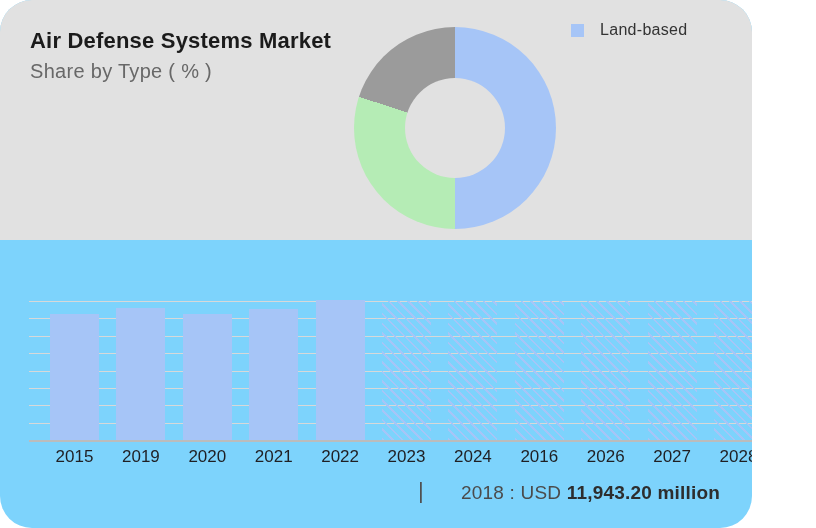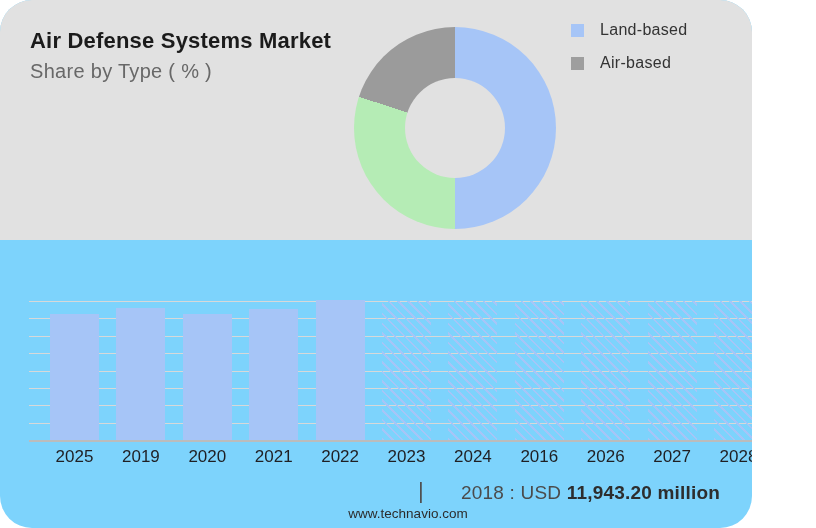--- a/index.html
+++ b/index.html
@@ -46,24 +46,20 @@
 
     <div class="donut" id="donut" style="background: conic-gradient(rgb(166, 197, 247) 0%, rgb(166, 197, 247) 50%, rgb(181, 236, 181) 50%, rgb(181, 236, 181) 80%, rgb(155, 155, 155) 80%, rgb(155, 155, 155) 100%);">
       <div class="donut-hole"></div>
     </div>
 
     <div class="legend" id="legend">
         <div class="legend-row">
           <span class="legend-swatch" style="background: rgb(166, 197, 247);"></span>
           <span class="legend-label">Land-based</span>
         </div>
-        <div class="legend-row">
-          <span class="legend-swatch" style="background: rgb(158, 158, 158);"></span>
-          <span class="legend-label">Air-based</span>
-        </div>
       </div>
   </div>
 
   <div class="plot" id="plot">
       <div class="gridline" style="top: 0%;"></div>
       <div class="gridline" style="top: 12.5%;"></div>
       <div class="gridline" style="top: 25%;"></div>
       <div class="gridline" style="top: 37.5%;"></div>
       <div class="gridline" style="top: 50%;"></div>
       <div class="gridline" style="top: 62.5%;"></div>
@@ -75,30 +71,29 @@
       <div class="bar solid" style="left: 220.2px; height: 131.494px;"></div>
       <div class="bar solid" style="left: 286.6px; height: 139.695px;"></div>
       <div class="bar hatched" style="left: 353px; height: 139px;"></div>
       <div class="bar hatched" style="left: 419.4px; height: 139px;"></div>
       <div class="bar hatched" style="left: 485.8px; height: 139px;"></div>
       <div class="bar hatched" style="left: 552.2px; height: 139px;"></div>
       <div class="bar hatched" style="left: 618.6px; height: 139px;"></div>
       <div class="bar hatched" style="left: 685px; height: 139px;"></div>
     </div>
   <div class="xlabels" id="xlabels">
-      <div class="xlabel" style="left: 21px;">2025</div>
+      <div class="xlabel" style="left: 21px;">2015</div>
       <div class="xlabel" style="left: 87.4px;">2019</div>
       <div class="xlabel" style="left: 153.8px;">2020</div>
       <div class="xlabel" style="left: 220.2px;">2021</div>
       <div class="xlabel" style="left: 286.6px;">2022</div>
       <div class="xlabel" style="left: 353px;">2023</div>
       <div class="xlabel" style="left: 419.4px;">2024</div>
       <div class="xlabel" style="left: 485.8px;">2016</div>
       <div class="xlabel" style="left: 552.2px;">2026</div>
       <div class="xlabel" style="left: 618.6px;">2027</div>
       <div class="xlabel" style="left: 685px;">2028</div>
     </div>
 
   <div class="footer-sep">|</div>
   <div class="footer-value"><span>2018 : USD</span>&nbsp;<b>11,943.20 million</b></div>
-  <div class="website">www.technavio.com</div>
 
 </div>
 
 </body></html>

